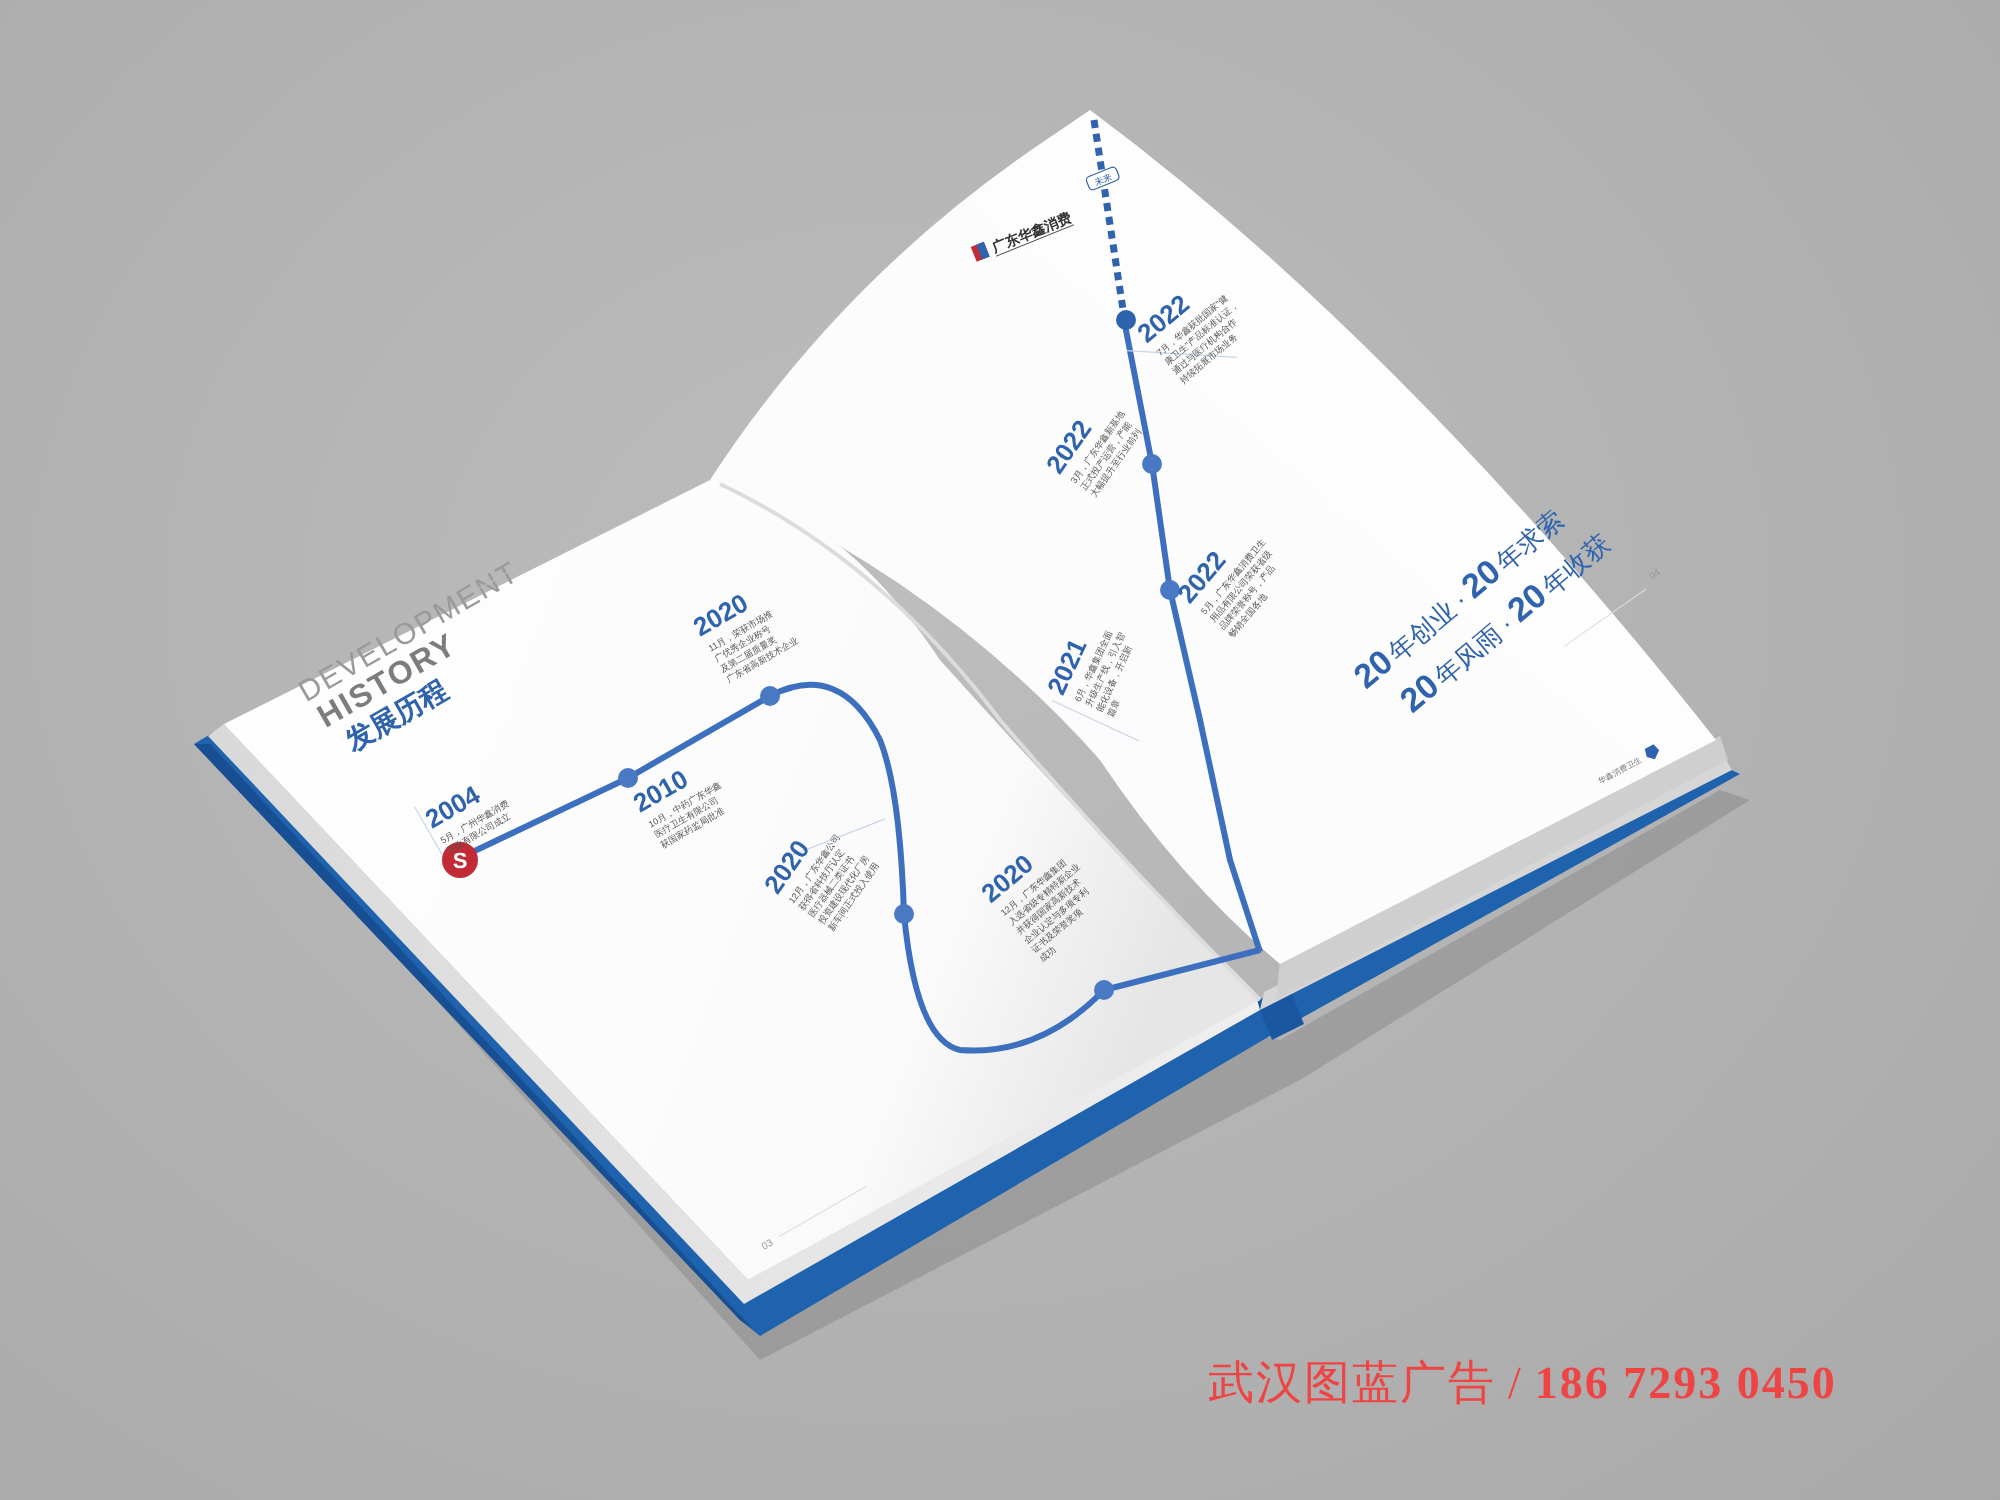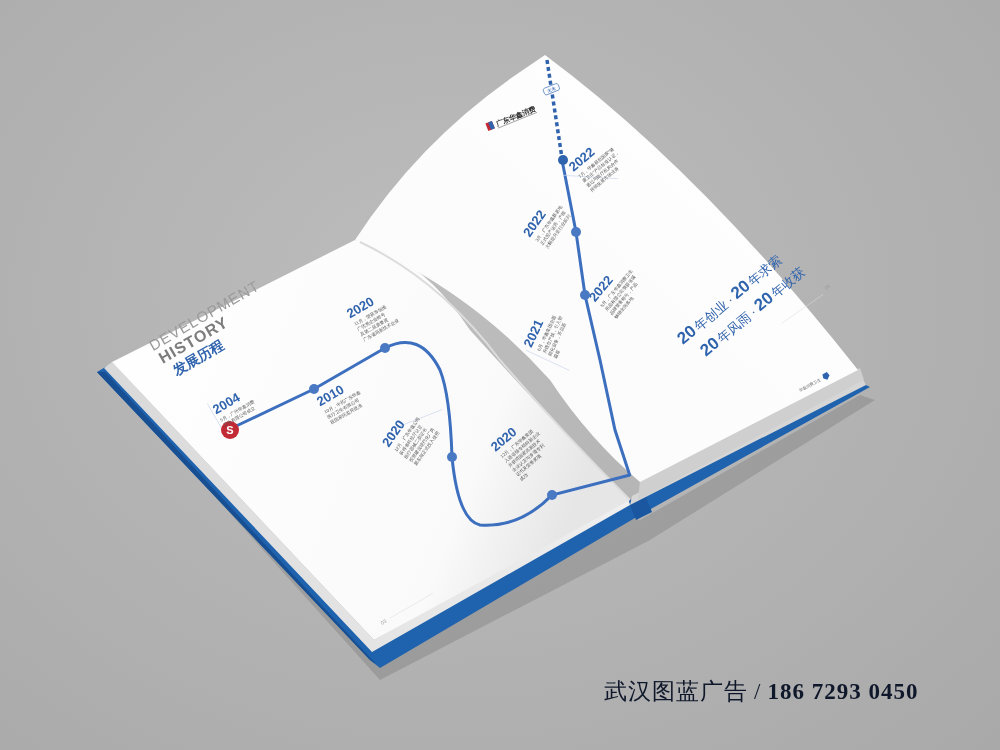--- a/index.html
+++ b/index.html
@@ -6,21 +6,21 @@
   body {
     width: 1000px; height: 750px; overflow: hidden; position: relative;
     background: radial-gradient(ellipse at 45% 40%, #bdbdbd 0%, #b2b2b2 55%, #a9a9a9 100%);
     font-family: "Liberation Sans", "DejaVu Sans", sans-serif;
   }
   .scene { position: absolute; left: 0; top: 0; width: 1000px; height: 750px; }
   svg text { font-family: "Liberation Sans", "DejaVu Sans", sans-serif; }
   .watermark {
     position: absolute; left: 604px; top: 676px;
     font-family: "Liberation Serif", "DejaVu Serif", serif;
-    font-size: 23px; color: #0f172a; letter-spacing: 1px; white-space: nowrap;
+    font-size: 23px; color: #ef4444; letter-spacing: 1px; white-space: nowrap;
   }
   .watermark .cn { font-weight: normal; }
   .watermark .sep { margin: 0 6px; font-weight: normal; }
   .watermark .phone { font-weight: bold; }
 </style>
 </head>
 <body>
 
 <div class="scene">
 <svg width="1000" height="750" viewBox="0 0 1000 750" xmlns="http://www.w3.org/2000/svg">

